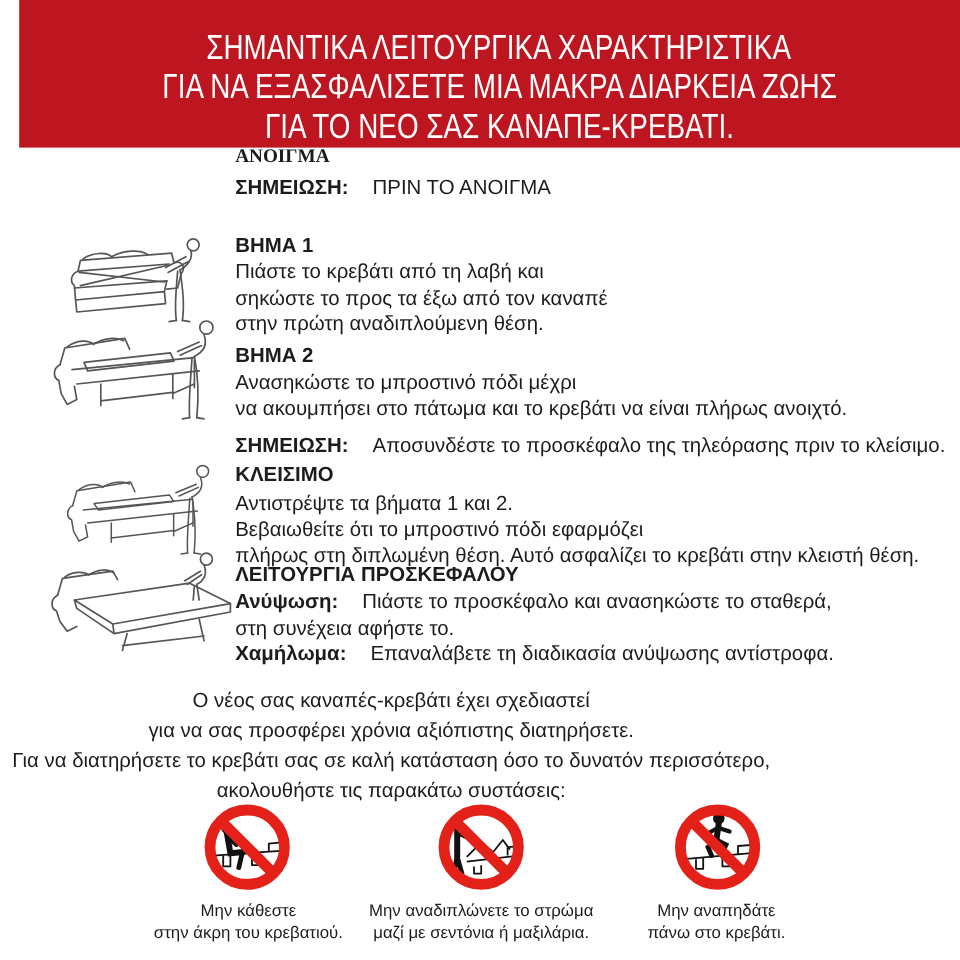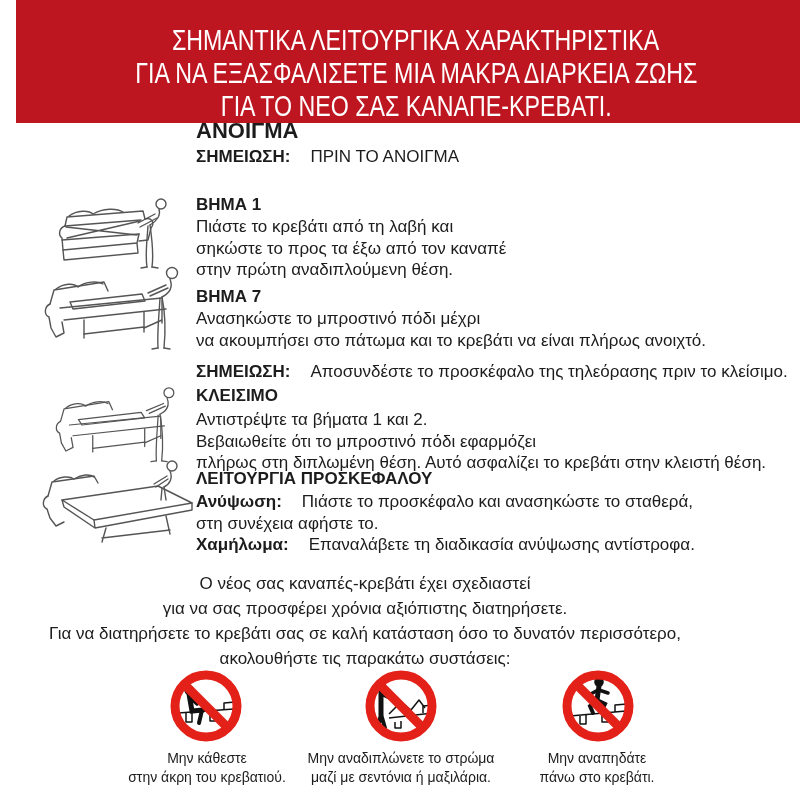--- a/index.html
+++ b/index.html
@@ -3,25 +3,25 @@
 <meta charset="utf-8">
 <style>
   html,body{margin:0;padding:0;background:#fff;}
   .page{position:relative;width:800px;height:800px;background:#ffffff;overflow:hidden;
         font-family:"Liberation Sans",sans-serif;color:#1c1c1c;}
   .abs{position:absolute;}
   .header{position:absolute;top:0;left:0;width:800px;height:123px;background:#BE1621;
           display:flex;flex-direction:column;justify-content:flex-end;align-items:center;margin-left:16px;}
   .hline{color:#ffffff;font-size:29px;line-height:33px;white-space:nowrap;
          display:inline-block;transform:scaleX(0.8);font-weight:400;}
-  .h1{font-size:22px;font-weight:bold;line-height:24px;white-space:nowrap;}
+  .h1{font-size:16px;font-weight:bold;line-height:24px;white-space:nowrap;font-family:Liberation Serif, serif;}
   .h2{font-size:17px;font-weight:bold;line-height:20px;white-space:nowrap;}
   .t{font-size:17px;line-height:21.5px;white-space:nowrap;}
   .lbl{font-weight:bold;margin-right:20px;}
-  .para{left:0;width:652px;text-align:center;font-size:17px;line-height:25px;margin-left:39px;}
+  .para{left:0;width:652px;text-align:center;font-size:17px;line-height:25px;}
   .cap{text-align:center;font-size:14px;line-height:19px;transform:translateX(-50%);white-space:nowrap;}
   svg{display:block;}
 </style>
 </head>
 <body>
 
 <div class="page">
 
   <div class="header">
     <span class="hline">ΣΗΜΑΝΤΙΚΑ ΛΕΙΤΟΥΡΓΙΚΑ ΧΑΡΑΚΤΗΡΙΣΤΙΚΑ</span>
@@ -35,21 +35,21 @@
     <span class="lbl">ΣΗΜΕΙΩΣΗ:</span><span>ΠΡΙΝ ΤΟ ΑΝΟΙΓΜΑ</span>
   </div>
 
   <div class="abs h2" style="left:196px;top:195px;">ΒΗΜΑ 1</div>
   <div class="abs t" style="left:196px;top:216px;">
     <div>Πιάστε το κρεβάτι από τη λαβή και</div>
     <div>σηκώστε το προς τα έξω από τον καναπέ</div>
     <div>στην πρώτη αναδιπλούμενη θέση.</div>
   </div>
 
-  <div class="abs h2" style="left:196px;top:287px;">ΒΗΜΑ 7</div>
+  <div class="abs h2" style="left:196px;top:287px;">ΒΗΜΑ 2</div>
   <div class="abs t" style="left:196px;top:308px;">
     <div>Ανασηκώστε το μπροστινό πόδι μέχρι</div>
     <div>να ακουμπήσει στο πάτωμα και το κρεβάτι να είναι πλήρως ανοιχτό.</div>
   </div>
 
   <div class="abs t" style="left:196px;top:361px;">
     <span class="lbl">ΣΗΜΕΙΩΣΗ:</span><span>Αποσυνδέστε το προσκέφαλο της τηλεόρασης πριν το κλείσιμο.</span>
   </div>
 
   <div class="abs h2" style="left:196px;top:386px;">ΚΛΕΙΣΙΜΟ</div>

